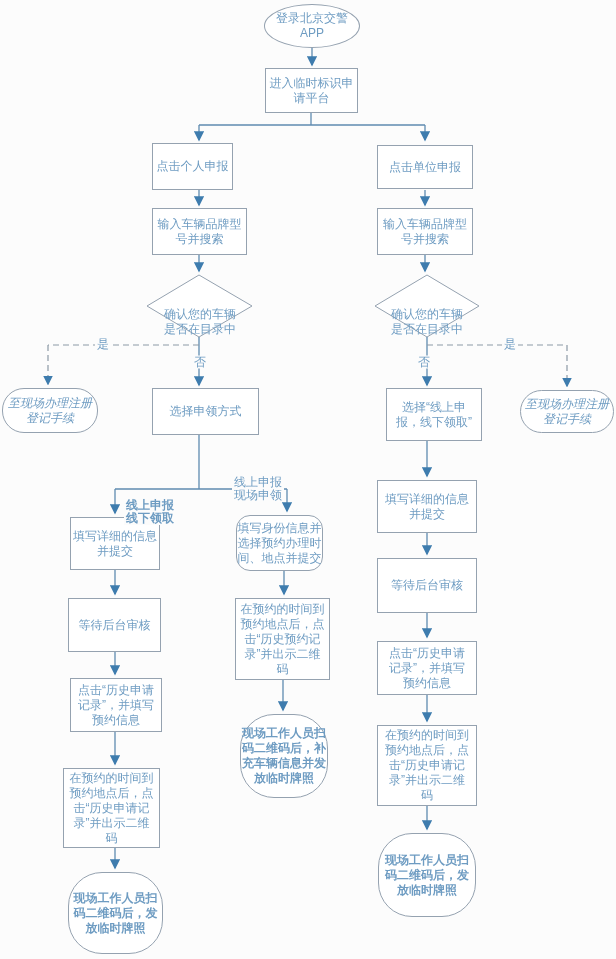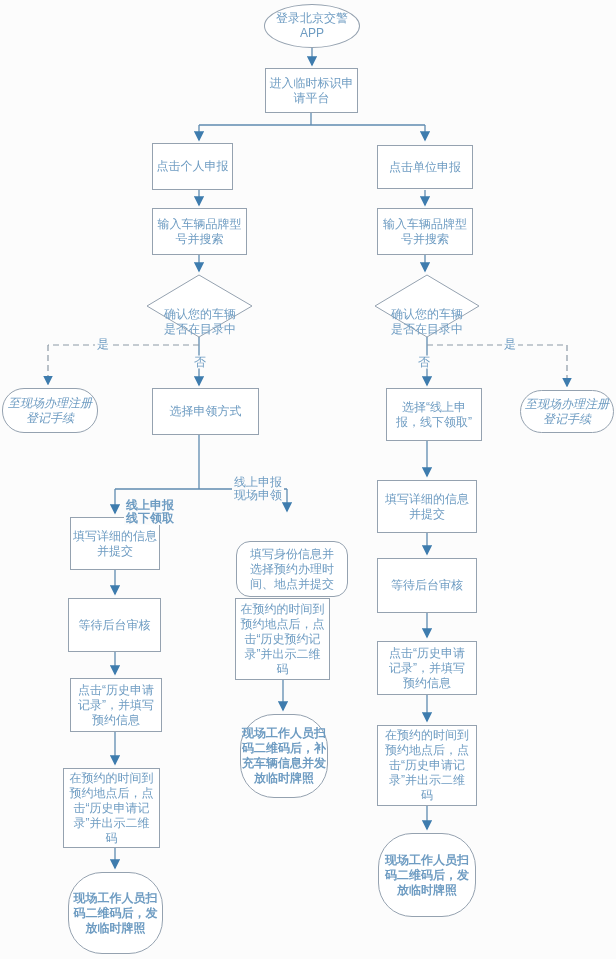--- a/index.html
+++ b/index.html
@@ -115,21 +115,21 @@
 
   <div class="node rect" style="left:378px;top:388px;width:96px;height:53px;margin-left:8px;">选择“线上申
 报，线下领取”</div>
 
   <div class="node capsule" style="left:520px;top:390px;width:94px;height:43px;">至现场办理注册
 登记手续</div>
 
   <div class="node rect" style="left:70px;top:517px;width:90px;height:53px;">填写详细的信息
 并提交</div>
 
-  <div class="node rect" style="left:236px;top:541px;width:112px;height:56px;border-radius:14px;">填写身份信息并
+  <div class="node rect" style="left:236px;top:515px;width:87px;height:56px;border-radius:14px;">填写身份信息并
 选择预约办理时
 间、地点并提交</div>
 
   <div class="node rect" style="left:68px;top:598px;width:93px;height:54px;">等待后台审核</div>
 
   <div class="node rect" style="left:70px;top:678px;width:92px;height:54px;">点击“历史申请
 记录”，并填写
 预约信息</div>
 
   <div class="node rect" style="left:63px;top:768px;width:97px;height:80px;">在预约的时间到

